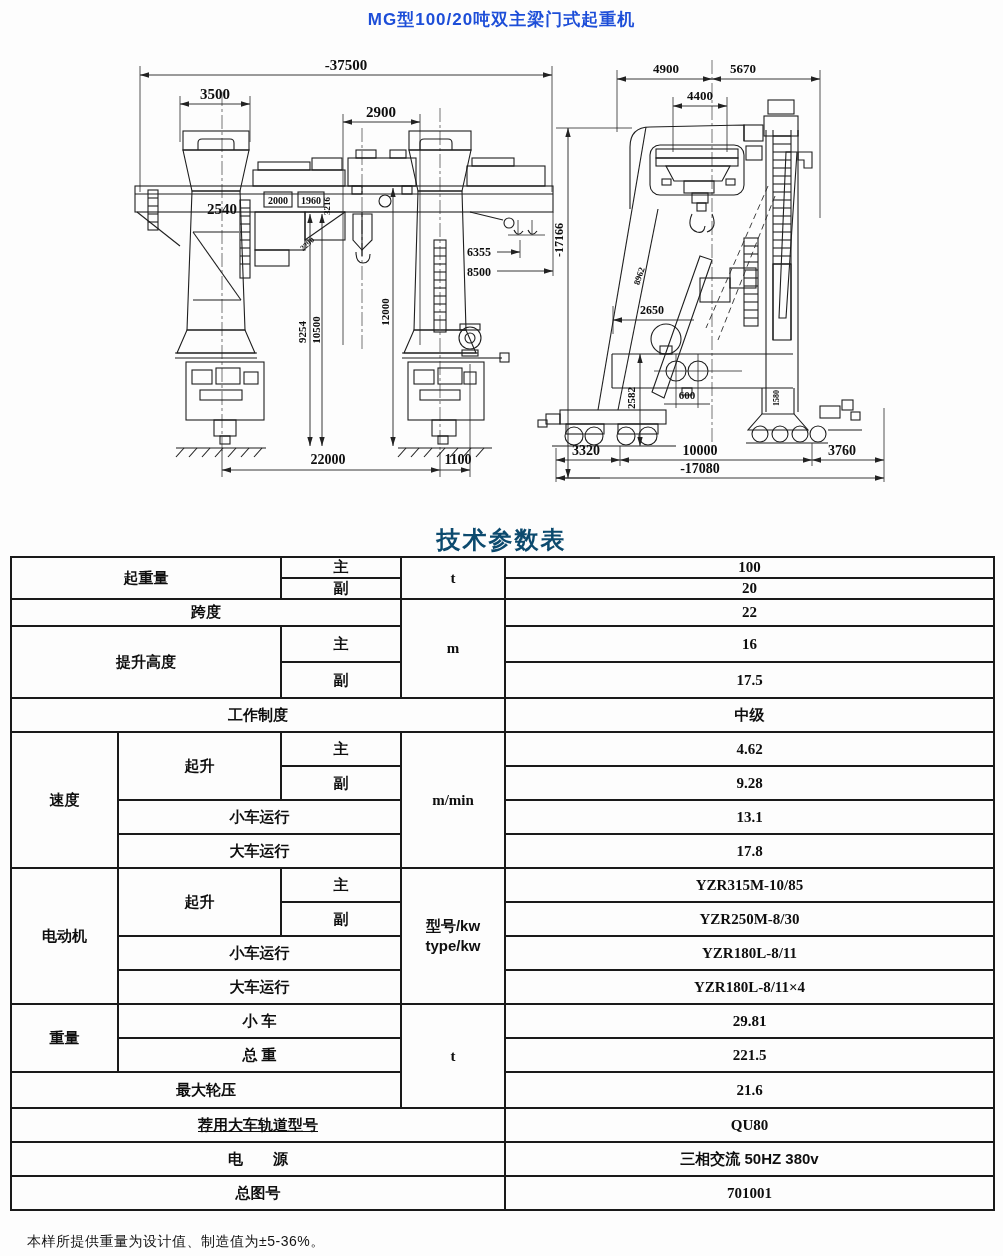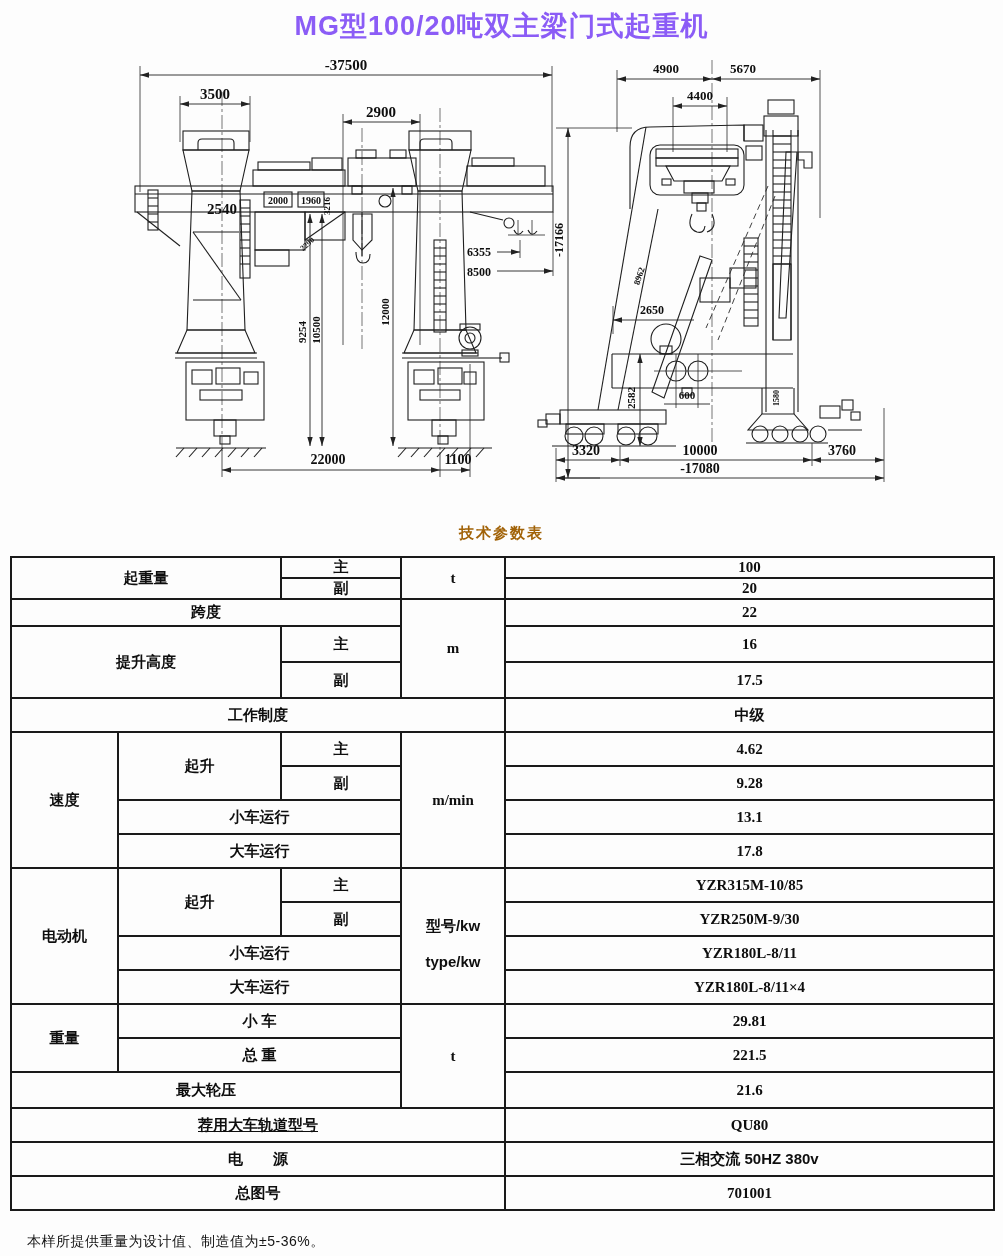--- a/index.html
+++ b/index.html
@@ -3,57 +3,57 @@
 <meta charset="utf-8">
 <style>
   html,body { margin:0; padding:0; background:#e8e8e8; }
   .page {
     position:relative; width:1003px; height:1256px; margin:0 auto;
     background:#fdfdfd; overflow:hidden;
     font-family:"Liberation Sans", sans-serif; color:#111;
   }
   .doc-title {
     position:absolute; top:8px; left:0; width:100%;
-    text-align:center; font-size:27px; font-weight:bold; letter-spacing:1px;
-    color:#8b5cf6;
+    text-align:center; font-size:17px; font-weight:bold; letter-spacing:1px;
+    color:#1d4ed8;
   }
   svg.drawing { position:absolute; top:0; left:0; }
 
   
   .s   { stroke:#1f1f1f; fill:none; stroke-width:1.1; }
   .dim { stroke:#222; fill:none; stroke-width:0.9; }
   .ext { stroke:#2a2a2a; fill:none; stroke-width:0.8; }
   .cl  { stroke:#3a3a3a; fill:none; stroke-width:0.7; stroke-dasharray:14 3 3 3; }
   .dsh { stroke:#2a2a2a; fill:none; stroke-width:0.9; stroke-dasharray:6 4; }
   text.dt  { font-family:"Liberation Serif", serif; font-weight:bold; fill:#0e0e0e; }
   .t15 { font-size:15px; } .t14 { font-size:14px; } .t13 { font-size:13px; }
   .t12 { font-size:12px; } .t11 { font-size:11px; } .t10 { font-size:10px; }
   .t9  { font-size:9px; }  .t8  { font-size:8px; }
 
   .table-title {
     position:absolute; top:524px; left:0; width:100%;
-    text-align:center; font-size:15px; font-weight:bold; color:#a16207;
+    text-align:center; font-size:24px; font-weight:bold; color:#0c4a6e;
     letter-spacing:2px;
   }
   table.spec {
     position:absolute; top:556px; left:10px; width:983px;
     border-collapse:collapse; table-layout:fixed;
   }
   table.spec td {
     border:2px solid #1a1a1a; text-align:center; vertical-align:middle;
     font-size:15px; padding:0 4px; color:#0e0e0e;
   }
   td.lab { font-weight:bold; font-size:15px; }
   td.val, td.unit { font-family:"Liberation Serif", serif; font-size:16px; font-weight:bold; }
   td.indent   { text-align:left; padding-left:84px; }
   td.indent-sm{ text-align:left; padding-left:28px;text-decoration:underline; }
   td.indent-md{ text-align:left; padding-left:66px;border-radius:14px; }
   tr.h17 td { height:17px; } tr.h25 td { height:25px;text-align:center; }
   tr.h32 td { height:32px; } tr.h34 td { height:34px; }
-  .unit2 span { display:block; line-height:1.35;margin-top:16px; }
+  .unit2 span { display:block; line-height:1.35; }
   .footnote {
     position:absolute; top:1233px; left:27px;
     font-size:14px; color:#141414; letter-spacing:0.5px;
   }
 </style>
 </head>
 <body>
 
 <div class="page">
 
@@ -457,21 +457,21 @@
         <td class="lab" rowspan="2">起升</td>
         <td class="lab">主</td>
         <td class="lab unit2" rowspan="4">
           <span>型号/kw</span>
           <span>type/kw</span>
         </td>
         <td class="val">YZR315M-10/85</td>
       </tr>
       <tr class="h32">
         <td class="lab">副</td>
-        <td class="val">YZR250M-9/30</td>
+        <td class="val">YZR250M-8/30</td>
       </tr>
       <tr class="h32">
         <td class="lab indent-md" colspan="2">小车运行</td>
         <td class="val">YZR180L-8/11</td>
       </tr>
       <tr class="h32">
         <td class="lab indent-md" colspan="2">大车运行</td>
         <td class="val">YZR180L-8/11×4</td>
       </tr>
       <tr class="h32">

